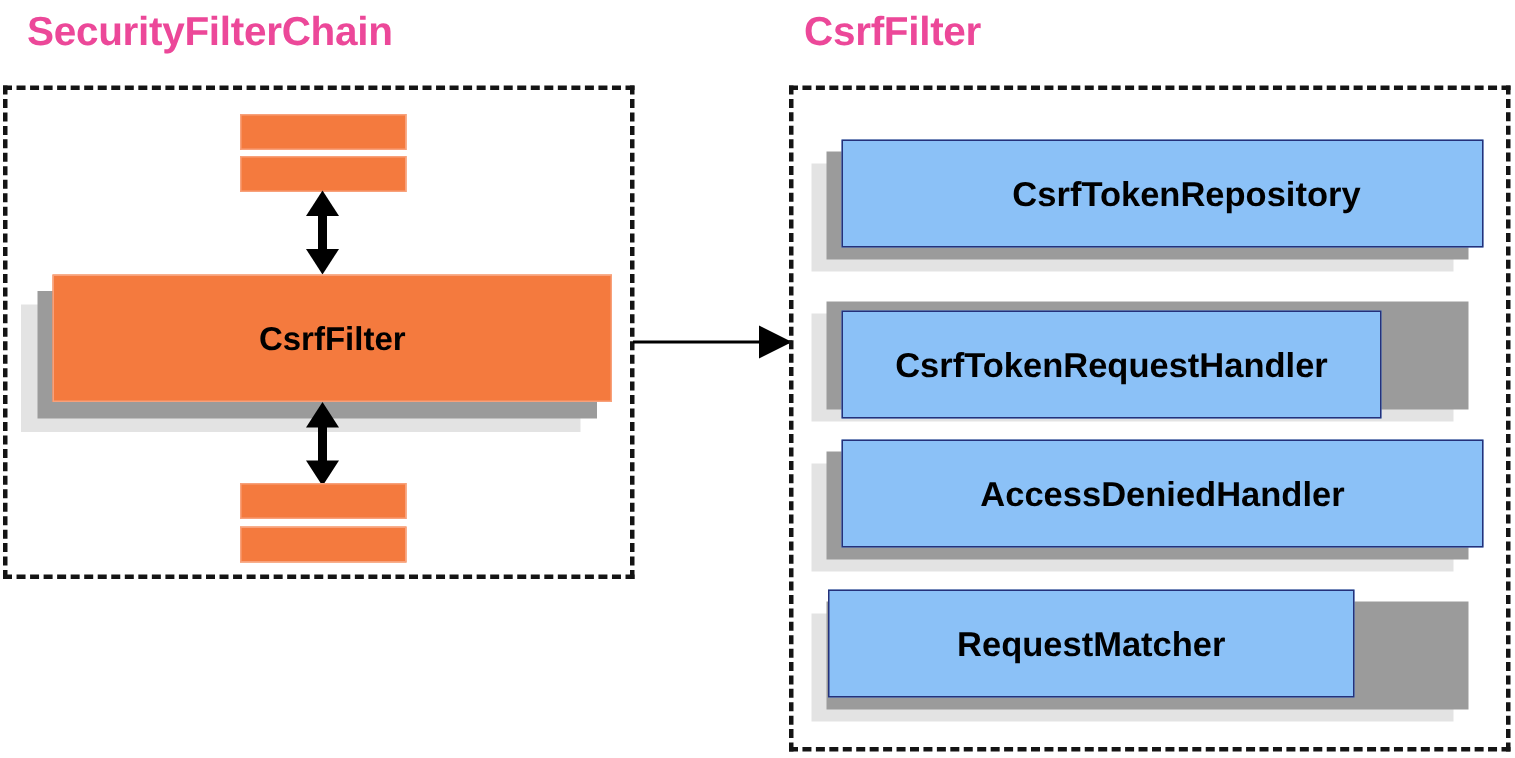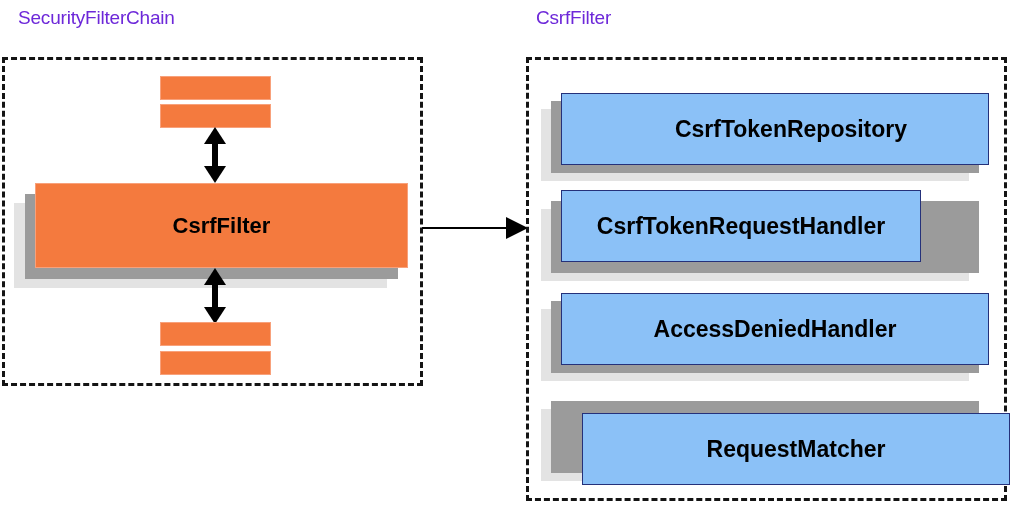--- a/index.html
+++ b/index.html
@@ -15,24 +15,24 @@
     width: 1010px;
     height: 505px;
     background: #ffffff;
     overflow: hidden;
   }
 
   
   .panel-title {
     position: absolute;
     font-family: "Liberation Sans", sans-serif;
-    font-weight: normal;
-    font-size: 19px;
+    font-weight: bold;
+    font-size: 27px;
     line-height: 1;
-    color: #6d28d9;
+    color: #ec4899;
     white-space: nowrap;
     letter-spacing: -0.2px;
   }
   #title-left  { left: 18px;  top: 8px; }
   #title-right { left: 536px; top: 8px; }
 
   
   .panel {
     position: absolute;
     border: 3px dashed #141414;
@@ -160,23 +160,23 @@
   </div>
 
   <div class="panel" id="panel-right"></div>
 
   <div class="shadow-far" style="left:541px; top:109px; width:428px; height:72px;"></div>
   <div class="shadow-near" style="left:551px; top:101px; width:428px; height:72px;"></div>
   <div class="box box-blue" style="left:561px; top:93px; width:428px; height:72px;padding-left:32px;">CsrfTokenRepository</div>
 
   <div class="shadow-far" style="left:541px; top:209px; width:428px; height:72px;"></div>
   <div class="shadow-near" style="left:551px; top:201px; width:428px; height:72px;"></div>
-  <div class="box box-blue" style="left:561px; top:190px; width:360px; height:72px;">CsrfTokenRequestHandler</div>
+  <div class="box box-blue" style="left:561px; top:207px; width:360px; height:72px;">CsrfTokenRequestHandler</div>
 
   <div class="shadow-far" style="left:541px; top:309px; width:428px; height:72px;"></div>
   <div class="shadow-near" style="left:551px; top:301px; width:428px; height:72px;"></div>
   <div class="box box-blue" style="left:561px; top:293px; width:428px; height:72px;">AccessDeniedHandler</div>
 
   <div class="shadow-far" style="left:541px; top:409px; width:428px; height:72px;"></div>
   <div class="shadow-near" style="left:551px; top:401px; width:428px; height:72px;"></div>
-  <div class="box box-blue" style="left:582px; top:393px; width:428px; height:72px;margin-top:20px;">RequestMatcher</div>
+  <div class="box box-blue" style="left:552px; top:393px; width:351px; height:72px;">RequestMatcher</div>
 
 </div>
 
 </body></html>

